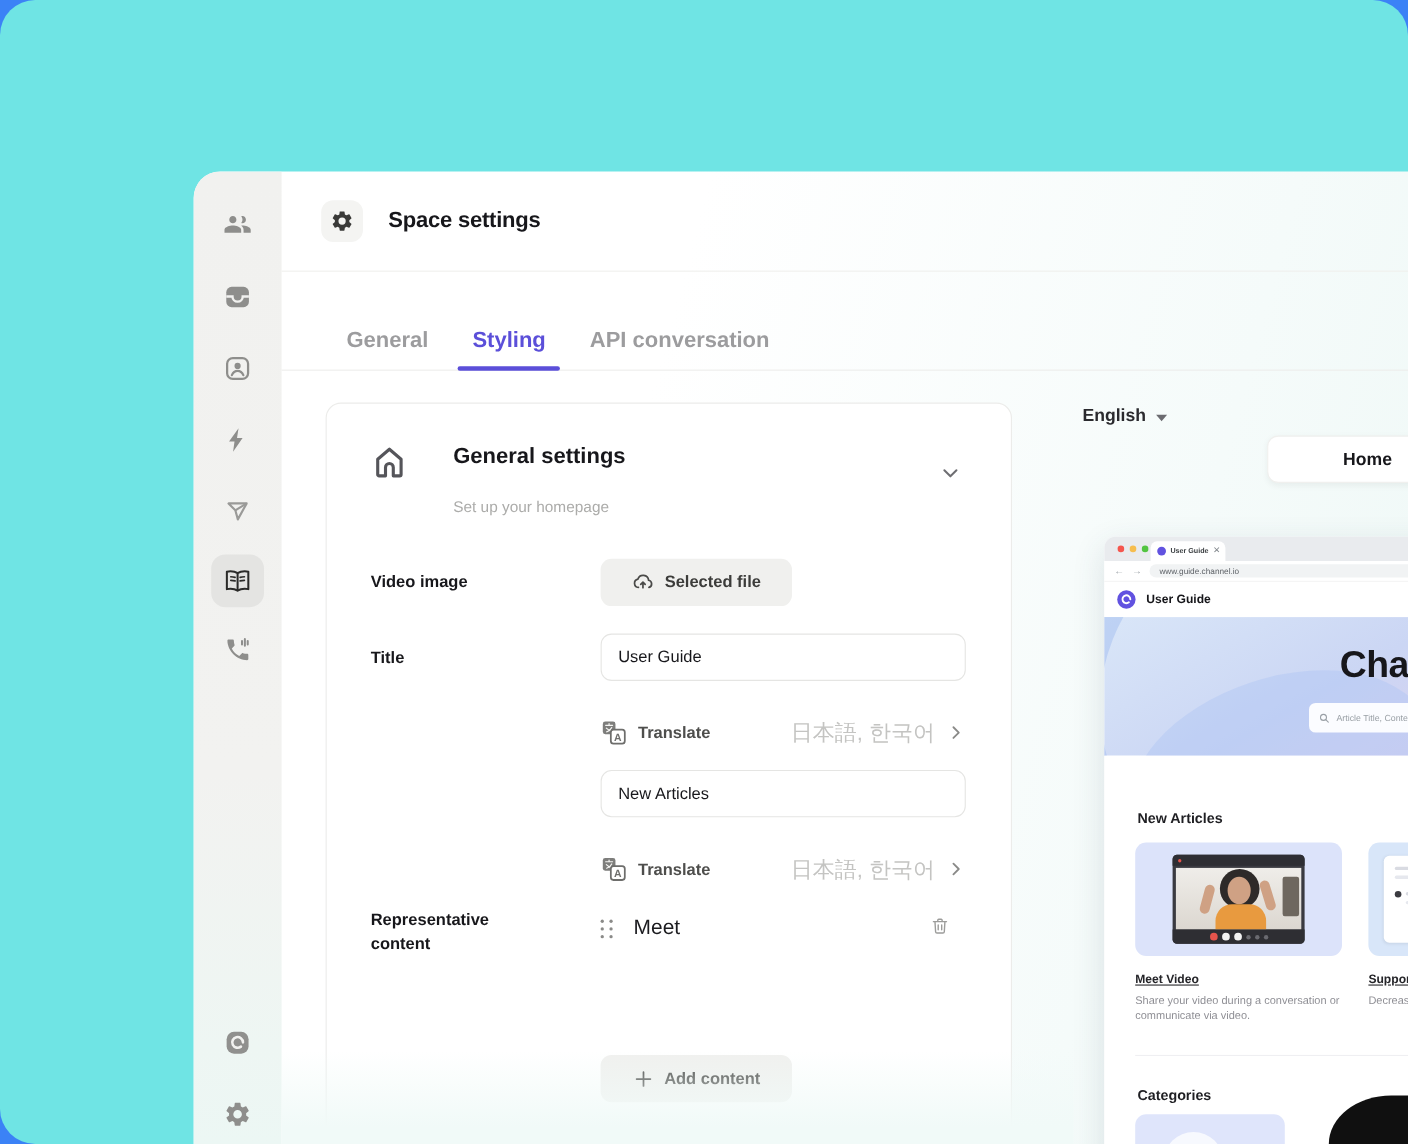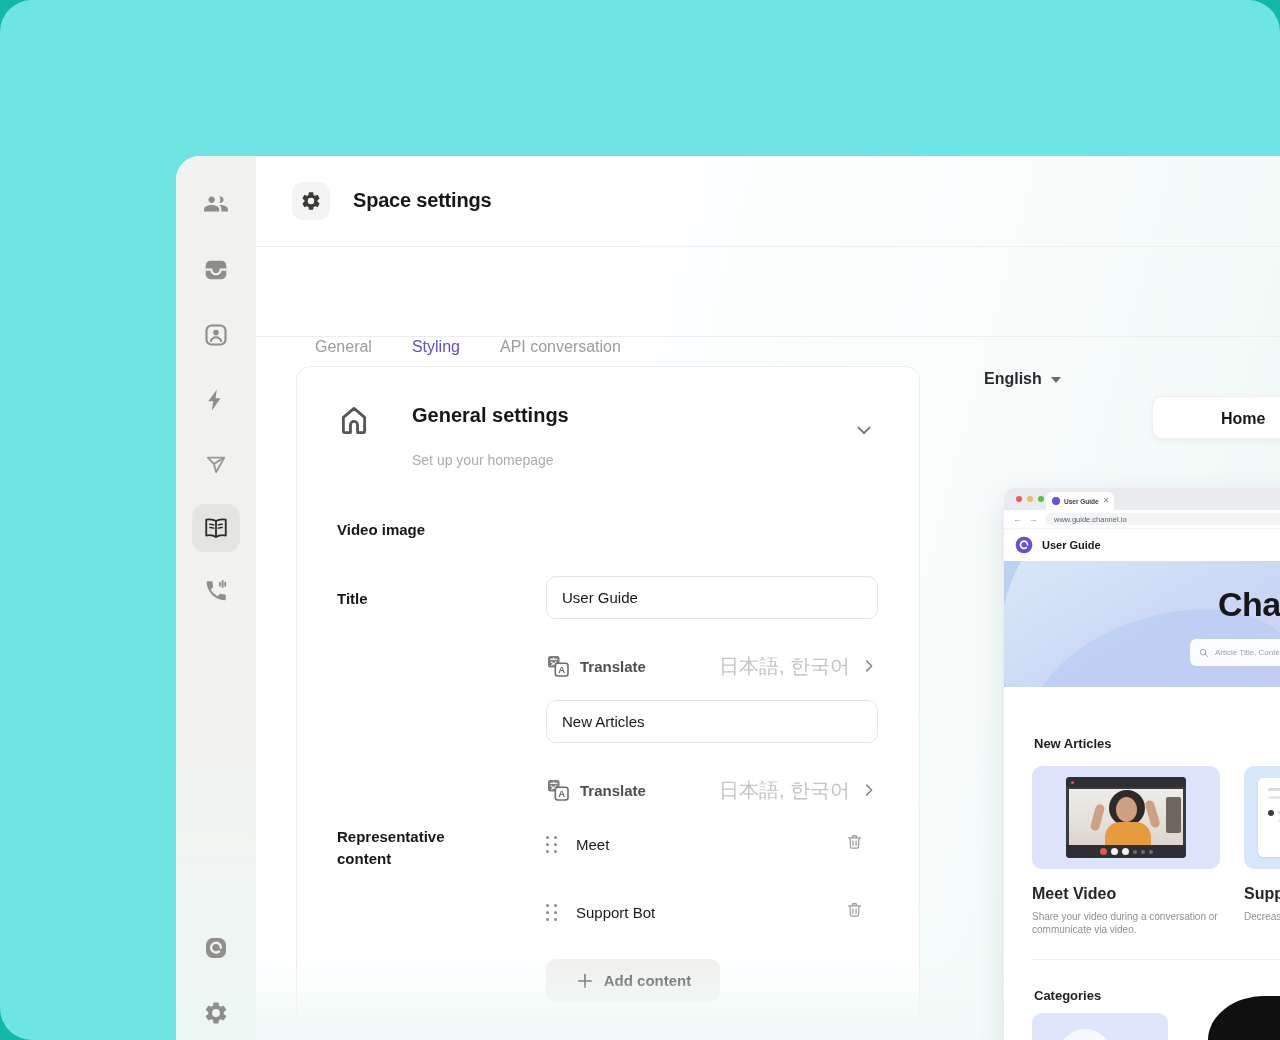--- a/index.html
+++ b/index.html
@@ -1,17 +1,17 @@
 <!DOCTYPE html>
 <html><head>
 <meta charset="utf-8">
 <style>
   html,body{margin:0;padding:0;background:#fff;}
   .stage{position:relative;width:1280px;height:1040px;overflow:hidden;
-         font-family:"Liberation Sans","DejaVu Sans",sans-serif;background:#14b8a6;}
+         font-family:"Liberation Sans","DejaVu Sans",sans-serif;background:#3b82f6;}
   .teal{position:absolute;inset:0;background:#6FE4E4;border-radius:32px;}
   .window{position:absolute;left:176px;top:156px;right:0;bottom:0;
           background:linear-gradient(105deg,#FFFFFF 35%,#F5FBFA 75%,#EEF8F6 100%);
           border-top-left-radius:24px;overflow:hidden;}
 
   
   .sidebar{position:absolute;left:0;top:0;bottom:0;width:80px;
            background:linear-gradient(180deg,#F1F1EF 0%,#F2F2F0 62%,#EEF6F3 90%,#ECF7F4 100%);}
   .si{position:absolute;left:50%;transform:translate(-50%,-50%);width:26px;height:26px;}
   .si svg{display:block;width:26px;height:26px;}
@@ -20,21 +20,21 @@
 
   
   .header{position:absolute;left:80px;top:0;right:0;height:90px;border-bottom:1px solid #EFEFED;}
   .gear-btn{position:absolute;left:36px;top:26px;width:38px;height:38px;background:#F4F4F2;
             border-radius:11px;display:flex;align-items:center;justify-content:center;}
   .page-title{position:absolute;left:97px;top:33px;font-size:20px;font-weight:bold;color:#17171B;letter-spacing:-.2px;}
 
   
   .tabs{position:absolute;left:80px;top:90px;right:0;height:91px;border-bottom:1px solid #EDEDEB;
         display:flex;gap:40px;padding-left:59px;padding-top:52px;box-sizing:border-box;}
-  .tab{position:relative;font-size:16px;font-weight:normal;color:#9C9C9E;height:39px;cursor:default;margin-top:40px;}
+  .tab{position:relative;font-size:20px;font-weight:bold;color:#9C9C9E;height:39px;cursor:default;}
   .tab.active{color:#5B4FD9;}
   .tab.active::after{content:"";position:absolute;left:-13px;right:-13px;bottom:0;height:4px;
                      border-radius:3px;background:#5B4FD9;}
 
   
   .content{position:absolute;left:80px;top:181px;right:0;bottom:0;}
 
   .card{position:absolute;left:40px;top:29px;width:622px;height:700px;background:#fff;
         border:1px solid #ECECEA;border-radius:14px;}
   .card-home-icon{position:absolute;left:40px;top:36px;}
@@ -47,21 +47,21 @@
             font-weight:bold;font-size:15px;color:#3C3C3A;cursor:pointer;}
   .inp{position:absolute;left:249px;width:332px;height:43px;border:1px solid #E5E5E3;border-radius:10px;
        padding:0 15px;font-size:15px;color:#17171B;box-sizing:border-box;background:#fff;
        font-family:"Liberation Sans","DejaVu Sans",sans-serif;outline:none;}
   .trans-row{position:absolute;left:249px;width:332px;height:38px;display:flex;align-items:center;gap:10px;}
   .trans-label{font-size:15px;font-weight:bold;color:#4E4E4C;}
   .trans-langs{margin-left:auto;font-size:20px;color:#C4C4C2;font-family:"Liberation Sans","DejaVu Sans",sans-serif;}
   .item-row{position:absolute;left:249px;width:332px;height:40px;display:flex;align-items:center;padding-right:14px;box-sizing:border-box;}
   .drag{display:grid;grid-template-columns:repeat(2,3px);grid-auto-rows:3px;gap:4px 5px;cursor:grab;}
   .drag i{width:3px;height:3px;border-radius:50%;background:#8A8A88;}
-  .item-name{margin-left:19px;font-size:15px;color:#1B1B1F;}
+  .item-name{margin-left:19px;font-size:19px;color:#1B1B1F;}
   .trash{margin-left:auto;cursor:pointer;}
 
   .fade{position:absolute;left:0;bottom:0;width:720px;height:85px;z-index:5;pointer-events:none;
         background:linear-gradient(180deg,rgba(241,250,248,0),#F1FAF8 82%);}
 
   
   .lang{position:absolute;left:728px;top:33px;font-size:16px;font-weight:bold;color:#2A2A2E;display:flex;align-items:center;gap:9px;cursor:pointer;}
   .tri{width:0;height:0;border-left:5px solid transparent;border-right:5px solid transparent;border-top:6px solid #6B6B70;margin-top:2px;}
   .home-btn{position:absolute;left:896px;top:59px;width:250px;height:43px;background:#fff;
             border:1px solid #F0F0EE;border-radius:10px;box-shadow:0 2px 6px rgba(0,0,0,.05);
@@ -90,21 +90,21 @@
   .swoosh2{position:absolute;left:20px;top:55px;width:280px;height:170px;border-radius:50%;
            background:rgba(176,198,243,.45);transform:rotate(-18deg);}
   .hero-title{position:absolute;left:214px;top:24px;font-size:34px;font-weight:800;color:#17171B;letter-spacing:-.5px;}
   .searchpill{position:absolute;left:186px;top:78px;width:262px;height:27px;background:rgba(255,255,255,.93);
               border-radius:6px;display:flex;align-items:center;gap:6px;padding:0 9px;box-sizing:border-box;}
   .search-t{font-size:8px;color:#9AA0A6;}
   .bbody{position:relative;background:#fff;height:422px;}
   .sec-h{position:absolute;font-size:13px;font-weight:bold;color:#1F1F23;}
   .acard{position:absolute;top:79px;width:188px;}
   .thumb{width:188px;height:103px;border-radius:10px;position:relative;overflow:hidden;}
-  .a-title{margin-top:16px;font-size:16px;font-weight:bold;color:#26262A;}
+  .a-title{margin-top:16px;font-size:11px;font-weight:bold;color:#26262A;text-decoration:underline;}
   .a-desc{margin-top:7px;font-size:10px;line-height:13px;color:#8F8F95;}
   
   .vwin{position:absolute;left:34px;top:11px;width:120px;height:81px;background:#3A3A40;border-radius:4px;}
   .vbar{position:absolute;left:0;right:0;top:0;height:10px;background:#2E2E33;border-radius:4px 4px 0 0;}
   .vbar i{position:absolute;left:5px;top:3.5px;width:3px;height:3px;border-radius:50%;background:#E5544C;}
   .varea{position:absolute;left:3px;top:12px;right:3px;bottom:13px;overflow:hidden;
          background:linear-gradient(180deg,#EFEDE9,#DCD7D0);}
   .hair{position:absolute;left:40px;top:1px;width:36px;height:36px;border-radius:50%;background:#2E2A29;}
   .face{position:absolute;left:47px;top:8px;width:21px;height:25px;border-radius:50%;background:#CFA184;}
   .torso{position:absolute;left:36px;bottom:-7px;width:46px;height:30px;border-radius:15px 15px 0 0;background:#E89A3F;}
@@ -217,20 +217,27 @@
         </span>
         <div class="card-title">General settings</div>
         <div class="card-sub">Set up your homepage</div>
         <span class="card-chevron">
           <svg width="22" height="22" viewBox="0 0 24 24">
               <path d="M6 9.3l6 6 6-6" fill="none" stroke="#6E6E72" stroke-width="2" stroke-linecap="round" stroke-linejoin="round"></path>
             </svg>
         </span>
 
         <div class="flabel" style="top:152px">Video image</div>
+        <div class="pill-btn" style="top:141px">
+          <svg width="21" height="21" viewBox="0 0 24 24">
+              <path d="M7.3 17.2a4.4 4.4 0 0 1-.5-8.7 5.7 5.7 0 0 1 11.1 1.2 3.8 3.8 0 0 1 .3 7.4" fill="none" stroke="#4A4A48" stroke-width="1.8" stroke-linecap="round"></path>
+              <path d="M12 17.4v-5.6M9.7 13.9 12 11.6l2.3 2.3" fill="none" stroke="#4A4A48" stroke-width="1.8" stroke-linecap="round" stroke-linejoin="round"></path>
+            </svg>
+          <span>Selected file</span>
+        </div>
 
         <div class="flabel" style="top:221px">Title</div>
         <input class="inp" style="top: 209px;" readonly="" value="User Guide">
 
         <div class="trans-row" style="top:280px">
           <svg width="24" height="24" viewBox="0 0 24 24">
               <rect x="2" y="2" width="11.5" height="11.5" rx="2.2" fill="#7D7D7B"></rect>
               <path d="M4.6 5.4h6.3M7.7 3.9v1.5M5.2 8c1.5 1.6 3.4 2.2 5.1 2.3M10.1 7.4c-.8 1.9-2.6 3.3-4.6 3.9" fill="none" stroke="#F5F5F3" stroke-width="1.1" stroke-linecap="round"></path>
               <rect x="9.3" y="9.3" width="12.7" height="12.7" rx="2.4" fill="#FFF" stroke="#6E6E6C" stroke-width="1.6"></rect>
               <text x="15.6" y="19.3" font-size="9.5" font-weight="bold" fill="#6E6E6C" text-anchor="middle" font-family="Liberation Sans, sans-serif">A</text>
@@ -271,37 +278,20 @@
             </span>
           <span class="item-name">Meet</span>
           <span class="trash">
             <svg width="19" height="20" viewBox="0 0 24 24">
                 <path d="M4.5 6.8h15M9.5 6.8V5.2a1.1 1.1 0 0 1 1.1-1.1h2.8a1.1 1.1 0 0 1 1.1 1.1v1.6M6.3 6.8l.7 11.5a1.6 1.6 0 0 0 1.6 1.5h6.8a1.6 1.6 0 0 0 1.6-1.5l.7-11.5" fill="none" stroke="#9C9C9A" stroke-width="1.6" stroke-linecap="round" stroke-linejoin="round"></path>
                 <path d="M10 10.6v5.6M14 10.6v5.6" stroke="#9C9C9A" stroke-width="1.6" stroke-linecap="round"></path>
               </svg>
           </span>
         </div>
 
-        <div class="item-row" style="top:525px">
-          <span class="drag">
-              <i></i>
-              <i></i>
-              <i></i>
-              <i></i>
-              <i></i>
-              <i></i>
-            </span>
-          <span class="item-name">Support Bot</span>
-          <span class="trash">
-            <svg width="19" height="20" viewBox="0 0 24 24">
-                <path d="M4.5 6.8h15M9.5 6.8V5.2a1.1 1.1 0 0 1 1.1-1.1h2.8a1.1 1.1 0 0 1 1.1 1.1v1.6M6.3 6.8l.7 11.5a1.6 1.6 0 0 0 1.6 1.5h6.8a1.6 1.6 0 0 0 1.6-1.5l.7-11.5" fill="none" stroke="#9C9C9A" stroke-width="1.6" stroke-linecap="round" stroke-linejoin="round"></path>
-                <path d="M10 10.6v5.6M14 10.6v5.6" stroke="#9C9C9A" stroke-width="1.6" stroke-linecap="round"></path>
-              </svg>
-          </span>
-        </div>
 
         <div class="pill-btn" style="top:592px">
           <svg width="20" height="20" viewBox="0 0 24 24">
               <path d="M12 4.5v15M4.5 12h15" stroke="#3C3C3A" stroke-width="1.9" stroke-linecap="round"></path>
             </svg>
           <span>Add content</span>
         </div>
       </div>
 
       <div class="lang">

